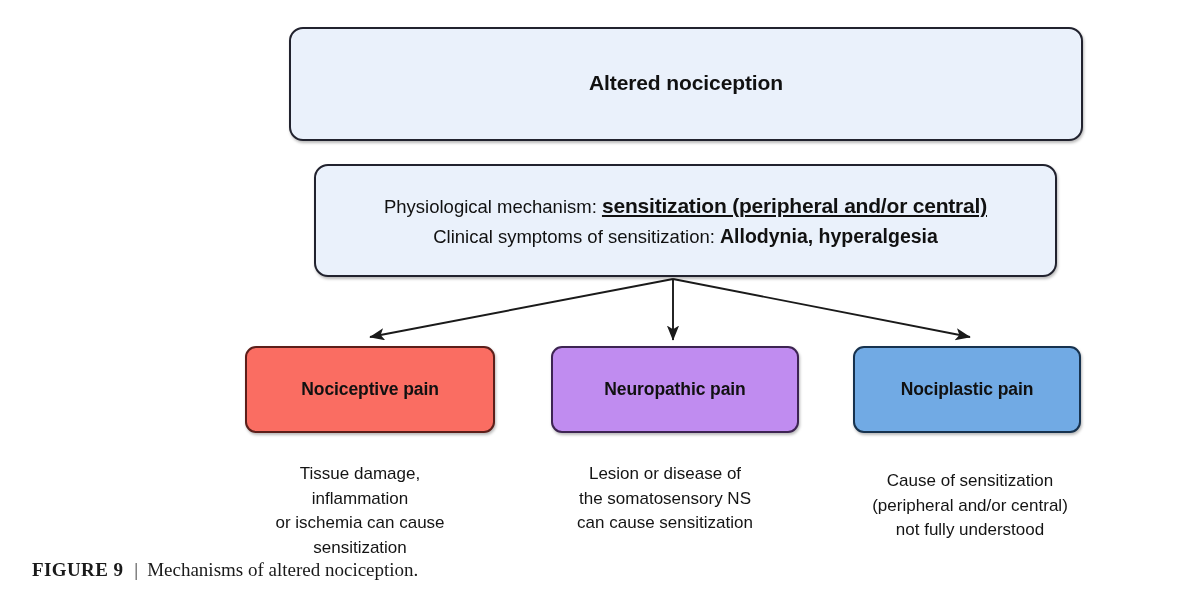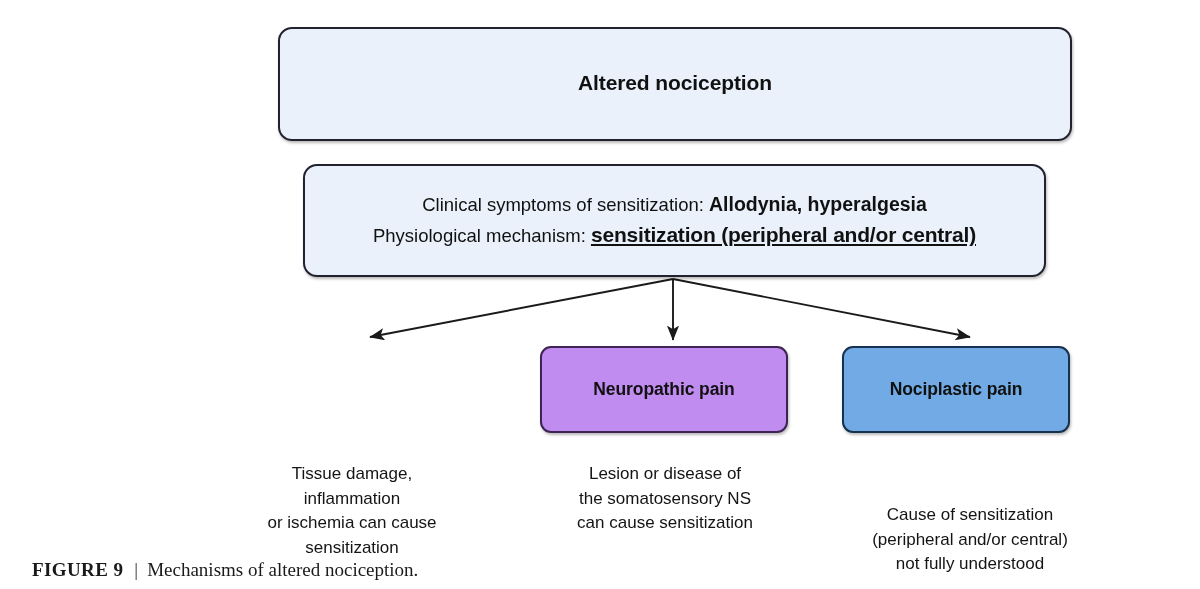--- a/index.html
+++ b/index.html
@@ -29,20 +29,21 @@
     position: absolute;
     box-sizing: border-box;
     border: 2.5px solid #1b1b2b;
     border-radius: 12px;
     display: flex;
     flex-direction: column;
     align-items: center;
     justify-content: center;
     text-align: center;
     box-shadow: 1px 2px 3px rgba(0,0,0,0.28);
+    margin-left: 11px;
   }
 
   
   #box-altered-nociception {
     left: 278px;
     top: 27px;
     width: 794px;
     height: 114px;
     background: #eaf1fb;
     border-color: #21222e;
@@ -126,34 +127,33 @@
   
   .pain-desc {
     position: absolute;
     text-align: center;
     font-size: 17px;
     line-height: 1.45;
     color: #141414;
     white-space: pre-line;
   }
   #desc-nociceptive {
-    left: 236px;
+    left: 244px;
     top: 462px;
     width: 232px;
   }
   #desc-neuropathic {
     left: 546px;
     top: 462px;
     width: 238px;
   }
   #desc-nociplastic {
     left: 846px;
     top: 469px;
     width: 248px;
-    margin-top: 34px;
   }
 
   
   #arrow-layer {
     position: absolute;
     left: 0;
     top: 0;
     width: 1200px;
     height: 589px;
     pointer-events: none;
@@ -200,24 +200,27 @@
     <line x1="673" y1="279" x2="673" y2="340" stroke="#1a1a1a" stroke-width="1.9" marker-end="url(#arrowhead)"></line>
 
     <line x1="673" y1="279" x2="970" y2="337" stroke="#1a1a1a" stroke-width="1.9" marker-end="url(#arrowhead)"></line>
   </svg>
 
   <div class="node" id="box-altered-nociception">
     <div class="title">Altered nociception</div>
   </div>
 
   <div class="node" id="box-mechanism">
+    <div class="line"><span>Physiological mechanism: </span><span class="emph-underline">sensitization (peripheral and/or central)</span></div>
     <div class="line"><span>Clinical symptoms of sensitization: </span><span class="emph-bold">Allodynia, hyperalgesia</span></div>
-    <div class="line"><span>Physiological mechanism: </span><span class="emph-underline">sensitization (peripheral and/or central)</span></div>
-  </div>
-
+  </div>
+
+  <div class="node pain-node" id="box-nociceptive-pain">
+    <div class="pain-label">Nociceptive pain</div>
+  </div>
 
   <div class="node pain-node" id="box-neuropathic-pain">
     <div class="pain-label">Neuropathic pain</div>
   </div>
 
   <div class="node pain-node" id="box-nociplastic-pain">
     <div class="pain-label">Nociplastic pain</div>
   </div>
 
   <div class="pain-desc" id="desc-nociceptive">Tissue damage,

